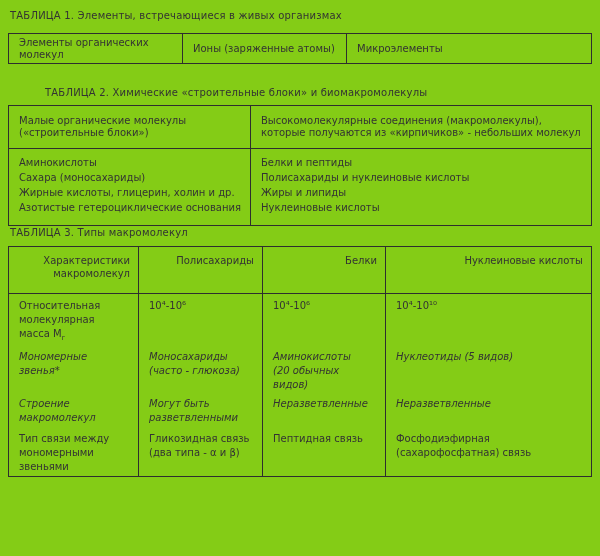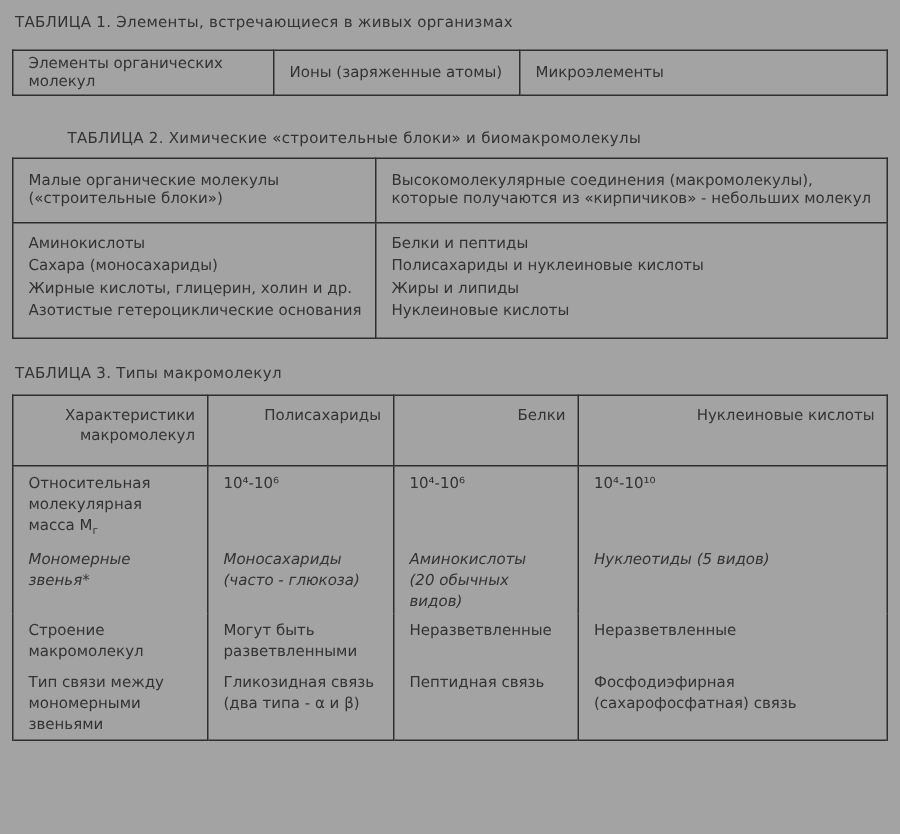--- a/index.html
+++ b/index.html
@@ -1,19 +1,19 @@
 <!DOCTYPE html>
 <html><head>
 <meta charset="utf-8">
 <style>
   html, body { margin: 0; padding: 0; background: #ffffff; }
   .doc {
     width: 600px; height: 556px; box-sizing: border-box;
     padding: 9px 8px 0 8px; overflow: hidden;
-    background: #a3a3a3; color: #333333;
+    background: #84cc16; color: #333333;
     font-family: "DejaVu Sans", sans-serif;
     font-size: 10px;
   }
   .t-title {
     font-size: 10px; line-height: 13px; margin-left: 2px;
     letter-spacing: 0.2px; white-space: nowrap;
   }
   table {
     border-collapse: collapse; table-layout: fixed; width: 584px;
     border: 1.5px solid #2e2e2e;
@@ -31,25 +31,25 @@
   .tbl2 { margin-top: 6px; }
   .tbl2 th { height: 42px; vertical-align: middle; line-height: 12px; padding-left: 10px; }
   .tbl2 td { height: 70px; vertical-align: top; padding-top: 6px; line-height: 15px; }
   
   .tbl3 { margin-top: 7px; }
   .tbl3 th { height: 39px; vertical-align: top; padding-top: 7px; line-height: 13px; text-align: right; }
   .tbl3 td { vertical-align: top; padding-top: 5px; line-height: 14px;
              border-top: none; border-bottom: none; }
   .tbl3 tr.r1 td { height: 46px; }
   .tbl3 tr.r2 td { height: 37px; font-style: italic; }
-  .tbl3 tr.r3 td { height: 30px; }
+  .tbl3 tr.r3 td { height: 30px; font-style: italic; }
   .tbl3 tr.r4 td { height: 44px; }
   .subscript { font-size: 7px; }
   .m-top1 { margin-top: 22px; margin-left: 37px; }
-  .m-top2 { margin-top: 17px; }
+  .m-top2 { }
 </style>
 </head>
 <body>
 
 <div class="doc">
 
   <div class="t-title">ТАБЛИЦА 1. Элементы, встречающиеся в живых организмах</div>
   <table class="tbl1">
     <colgroup>
         <col style="width:174px">

